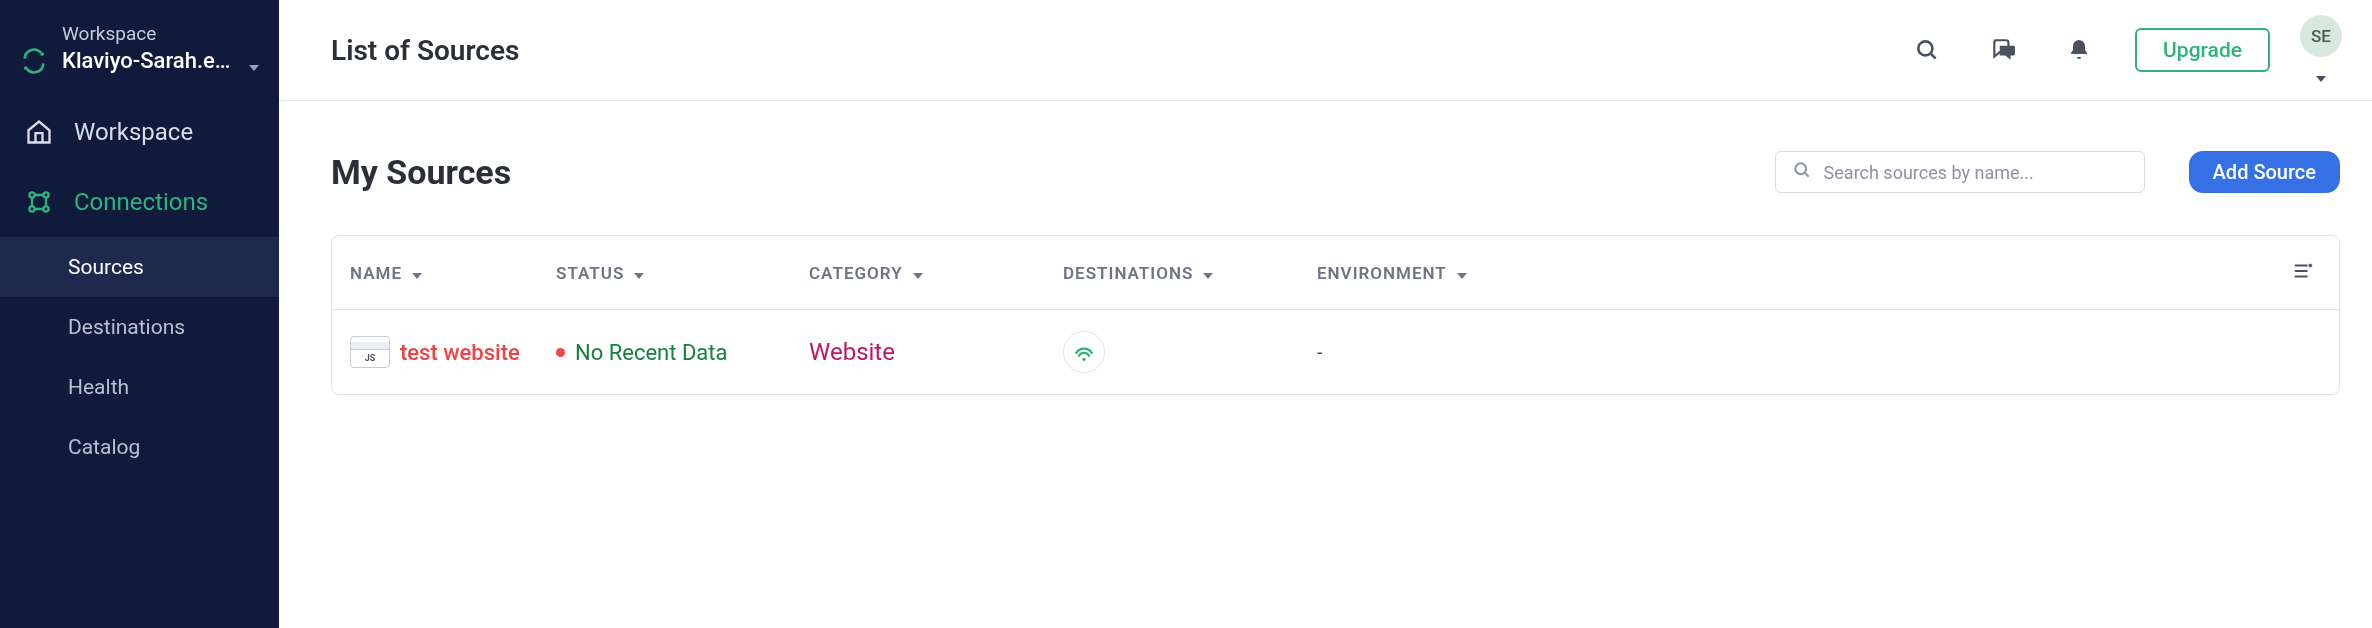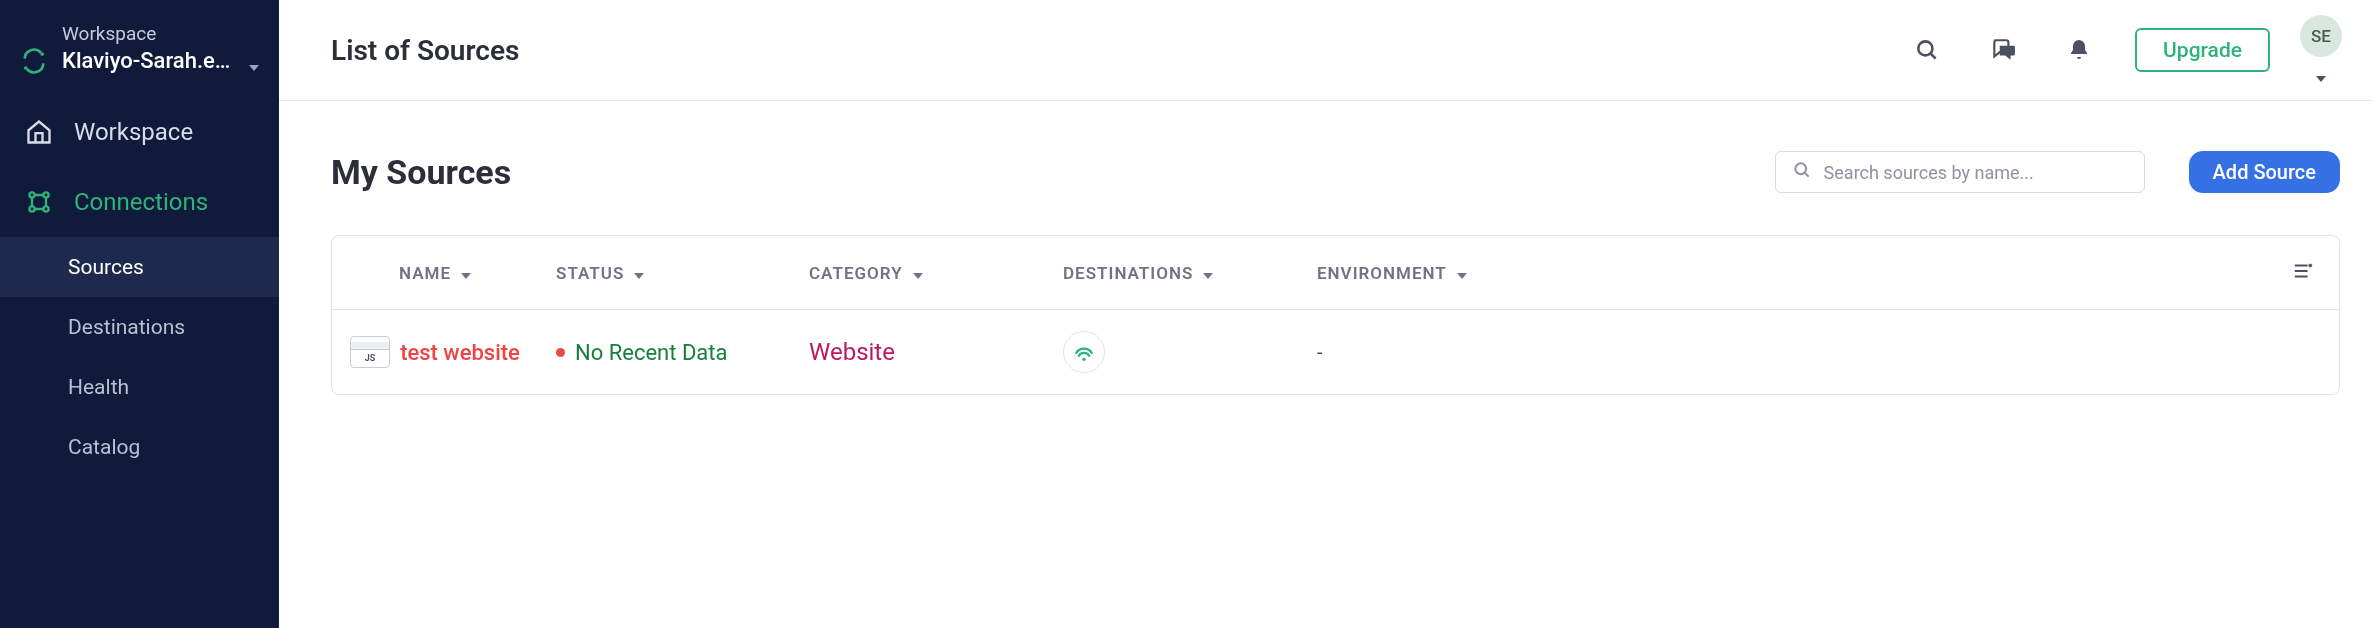--- a/index.html
+++ b/index.html
@@ -124,21 +124,21 @@
 
     .table {
       margin-top:42px;
       border:1px solid #e1e3e9;
       border-radius:8px;
       overflow:hidden;
     }
     .trow { display:flex; align-items:center; min-height:74px; }
     .thead { border-bottom:1px solid #e1e3e9; }
     .cell { padding:0 18px; display:flex; align-items:center; gap:10px; font-size:18px; color:#6e7486; }
-    .c-name { width:206px; padding-left:18px;justify-content:center; }
+    .c-name { width:206px; padding-left:18px; }
     .c-status { width:253px; }
     .c-category { width:254px; }
     .c-dest { width:254px; }
     .c-env { width:180px; }
     .c-gear { flex:1; justify-content:flex-end; padding-right:24px; }
     .th-label { letter-spacing:1px; font-size:17px; font-weight:600; color:#6e7486; }
     .sort-caret { color:#6e7486; }
 
     .tbody .trow { min-height:84px; }
     .src-icon {

